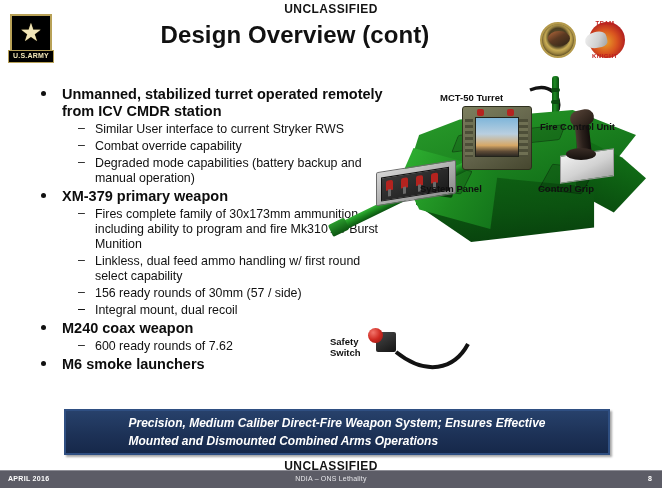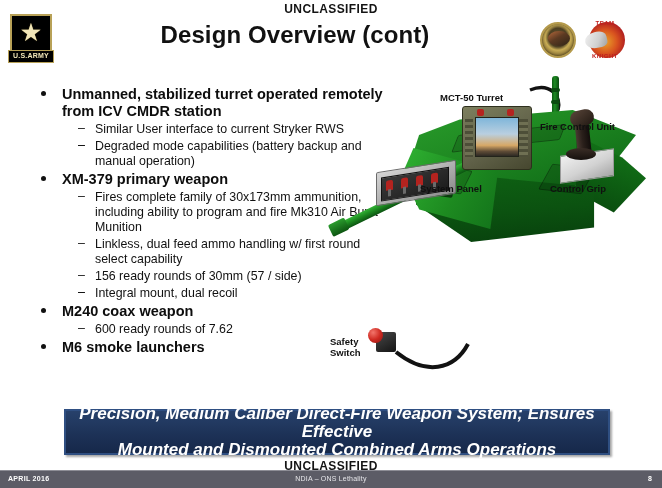--- a/index.html
+++ b/index.html
@@ -85,21 +85,21 @@
     position:absolute;left:44px;top:-1px;font-size:12.4px;color:#111;
   }
 
   
   .graphic{position:absolute;left:318px;top:70px;width:344px;height:330px;}
 
   .g-label{position:absolute;font-size:9.5px;font-weight:700;color:#101010;line-height:11px;}
   .lbl-mct{left:122px;top:22px;}
   .lbl-fcu{left:222px;top:51px;}
   .lbl-sys{left:102px;top:113px;}
-  .lbl-grip{left:232px;top:113px;}
+  .lbl-grip{left:220px;top:113px;}
   .lbl-safety{left:12px;top:266px;width:40px;text-align:left;}
 
   
   .turret-wrap{position:absolute;left:22px;top:0;width:300px;height:230px;}
   .antenna{
     position:absolute;left:212px;top:6px;width:7px;height:40px;
     background:linear-gradient(90deg,#0c5c12 0%,#1d8a23 40%,#0a4a0f 100%);
     border-radius:3px 3px 0 0;
   }
   .antenna::before{
@@ -223,22 +223,22 @@
 
   
   .banner{
     position:absolute;left:64px;top:409px;width:546px;height:46px;
     background:linear-gradient(180deg,#27416b 0%,#1d3257 55%,#16284a 100%);
     border:2px solid #2f4f82;box-sizing:border-box;
     box-shadow:2px 2px 2px rgba(0,0,0,.35);
     display:flex;align-items:center;justify-content:center;
   }
   .banner-text{
-    color:#ffffff;font-size:17px;font-weight:700;font-style:italic;
-    text-align:center;line-height:18px;padding:0 12px;
+    color:#ffffff;font-size:12px;font-weight:700;font-style:italic;
+    text-align:left;line-height:18px;padding:0 12px;
   }
 
   
   .footer{
     position:absolute;left:0;top:470px;width:662px;height:18px;
     background:#5c5c66;border-top:1px solid #8e8e96;
   }
   .footer-left{
     position:absolute;left:8px;top:4px;font-size:7px;font-weight:700;
     color:#ffffff;letter-spacing:.3px;
@@ -279,20 +279,21 @@
     <div class="lvl1">
       <span class="dot"></span>
       <span>Unmanned, stabilized turret operated remotely from ICV CMDR station</span>
     </div>
     <div class="lvl2">
       <span class="dash">–</span>
       <span>Similar User interface to current Stryker RWS</span>
     </div>
     <div class="lvl2">
       <span class="dash">–</span>
+      <span>Combat override capability</span>
     </div>
     <div class="lvl2">
       <span class="dash">–</span>
       <span>Degraded mode capabilities (battery backup and manual operation)</span>
     </div>
     <div class="lvl1">
       <span class="dot"></span>
       <span>XM-379 primary weapon</span>
     </div>
     <div class="lvl2">

